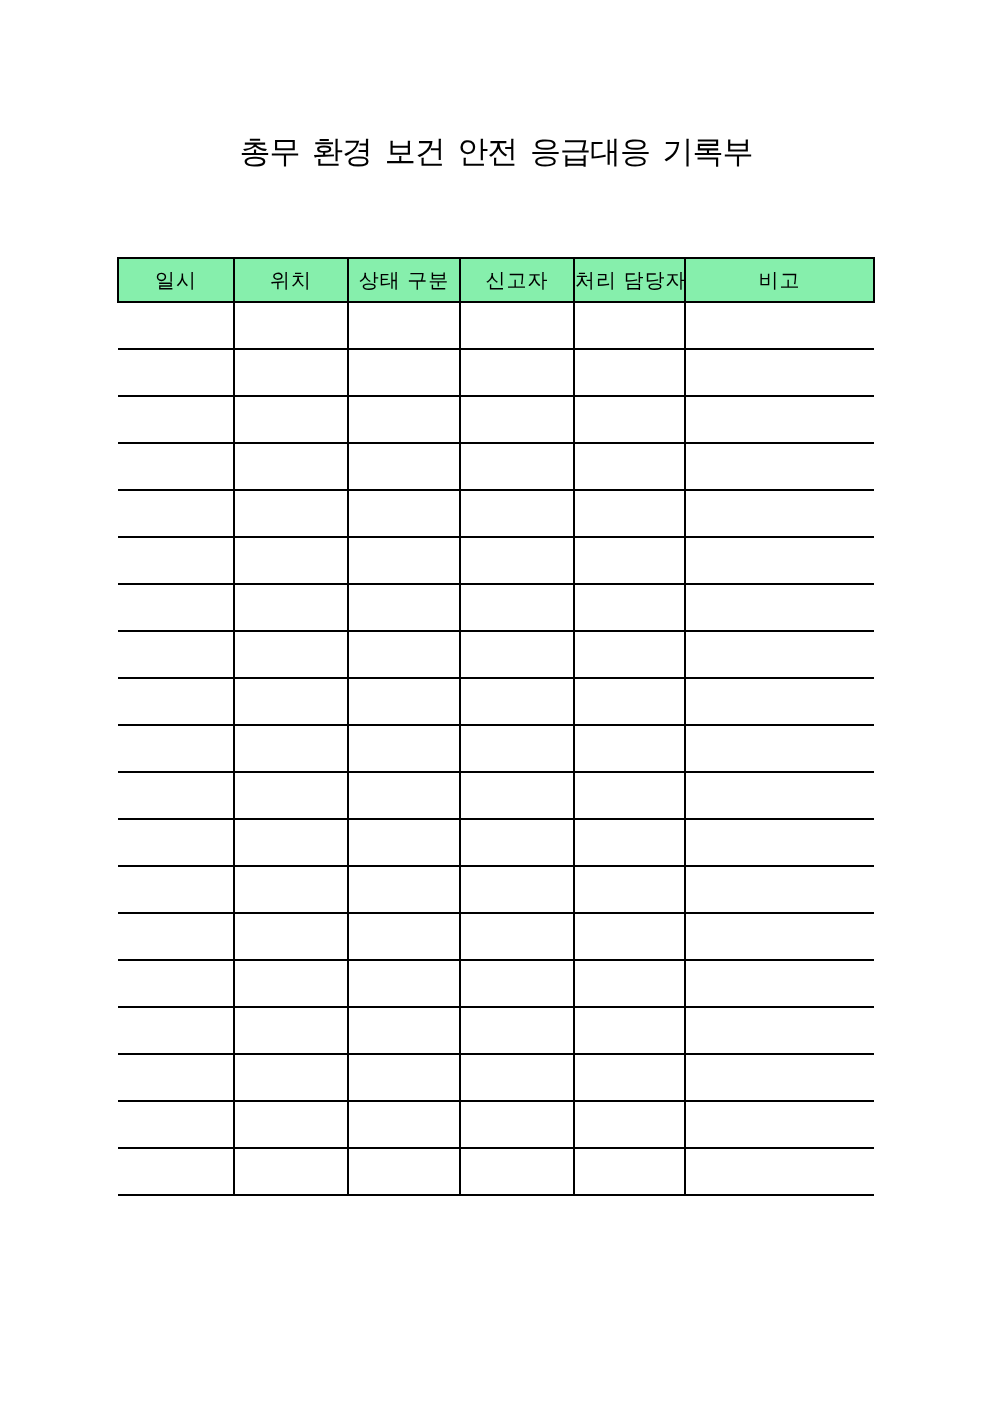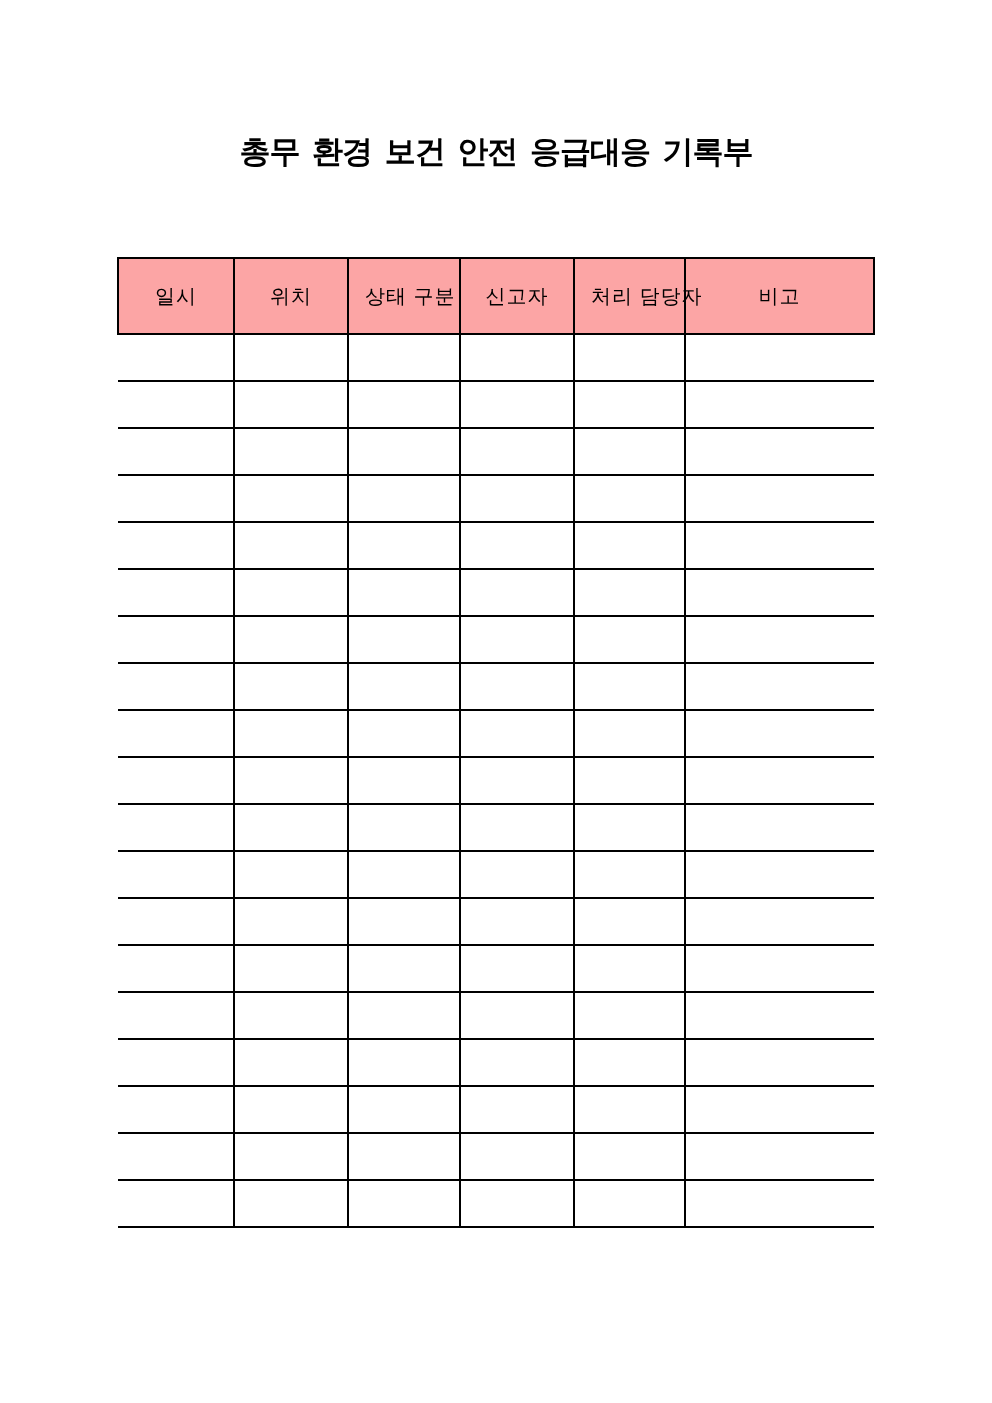--- a/index.html
+++ b/index.html
@@ -19,41 +19,41 @@
     width: 992px;
     height: 1403px;
     padding-top: 130px;
   }
   .doc-title {
     margin: 0;
     text-align: center;
     font-family: "Liberation Sans", sans-serif;
     font-size: 31px;
     line-height: 43px;
-    font-weight: 700;
+    font-weight: 400;
     letter-spacing: -1px;
     word-spacing: 5px;
     color: #000000;
   }
   table.record-table {
     margin: 84px 0 0 117px;
     width: 756px;
     table-layout: fixed;
     border-collapse: collapse;
   }
   .record-table th {
-    background: #fca5a5;
+    background: #86efac;
     border: 2px solid #000000;
     font-weight: 400;
     font-size: 20px;
     letter-spacing: 1px;
     text-align: center;
     vertical-align: middle;
     height: 42px;
-    padding: 16px;
+    padding: 0;
     white-space: nowrap;
   }
   .record-table td {
     border-bottom: 2px solid #000000;
     height: 45px;
     padding: 0;
   }
   .record-table td + td {
     border-left: 2px solid #000000;
   }

